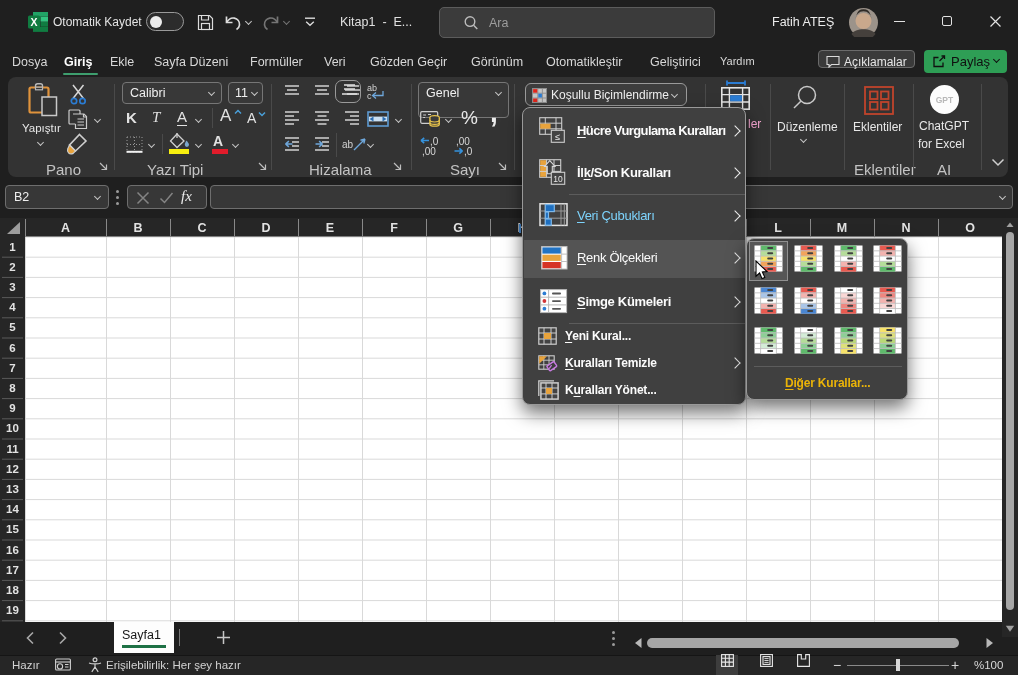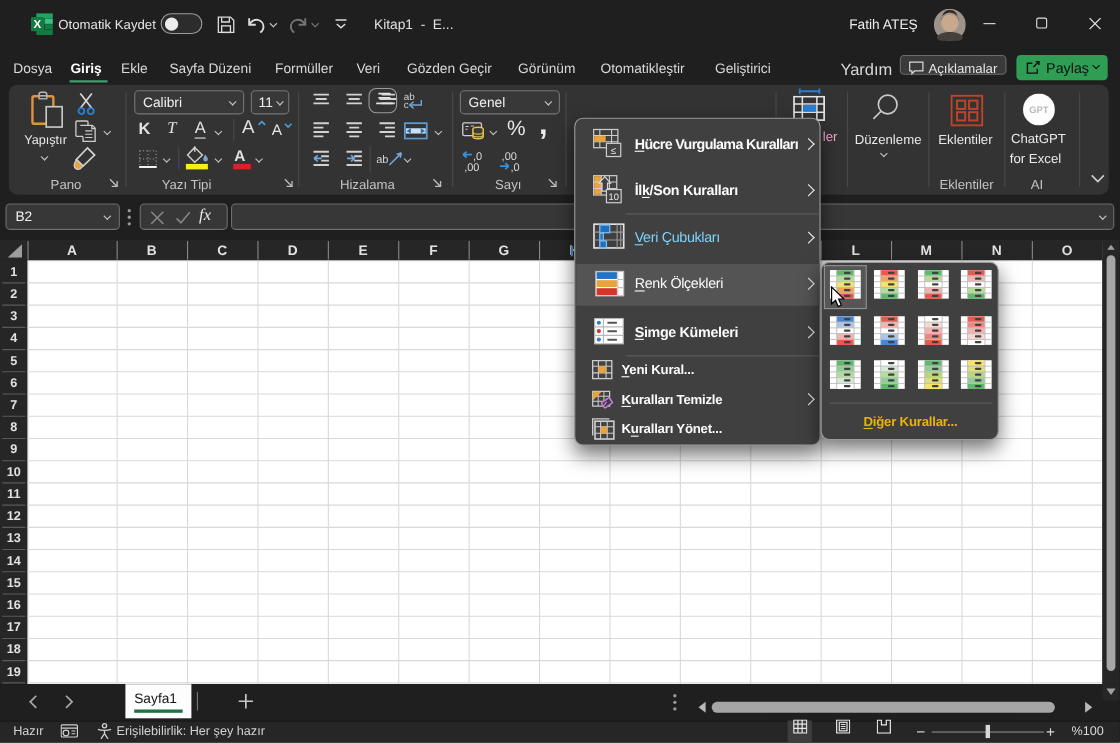--- a/index.html
+++ b/index.html
@@ -3,21 +3,21 @@
 <style>
 *{margin:0;padding:0;box-sizing:border-box}
 html,body{width:1018px;height:675px;overflow:hidden;background:#1f1f1f;
  font-family:"Liberation Sans",sans-serif;-webkit-font-smoothing:antialiased}
 #app{position:relative;width:1018px;height:675px;background:#1f1f1f;overflow:hidden}
 .a{position:absolute}
 .txt{color:#d8d8d8;font-size:12px;white-space:nowrap}
 .chevsm{width:5px;height:5px;border-right:1.3px solid #c4c4c4;border-bottom:1.3px solid #c4c4c4;transform:rotate(45deg)}
 .sub{width:8px;height:8px;border-right:1.4px solid #ececec;border-top:1.4px solid #ececec;transform:rotate(45deg)}
 .vsep{width:1px;background:#4a4a4a}
-.glabel{color:#c3c3c3;font-size:12px;white-space:nowrap}
+.glabel{color:#c3c3c3;font-size:15px;white-space:nowrap}
 u{text-decoration-thickness:1px;text-underline-offset:2px}
 </style></head>
 <body>
 <div id="app">
 
 <div class="a" style="left:0;top:0;width:1018px;height:45px;background:#1f1f1f"></div>
 
 <svg class="a" style="left:28px;top:12px" width="21" height="20" viewBox="0 0 21 20">
  <rect x="5" y="0" width="15" height="4.7" fill="#21a366"></rect>
  <rect x="5" y="4.9" width="7.4" height="4.8" fill="#107c41"></rect>
@@ -51,20 +51,27 @@
  <path d="M15.3 8.3 C13.5 5.2 10.5 3.6 7.7 4.1 C4.4 4.7 2.2 7.6 2.5 11 C2.7 13 3.8 14.6 5.5 15.6"></path>
 </svg>
 <div class="a chevsm" style="left:284px;top:19px;border-color:#757575"></div>
 
 <svg class="a" style="left:304px;top:17px" width="12" height="10" viewBox="0 0 12 10" fill="none" stroke="#dcdcdc" stroke-width="1.4">
  <path d="M1 1.2 H11"></path>
       <path d="M2.2 4.8 L6 8.2 L9.8 4.8"></path>
 </svg>
 <div class="a txt" style="left:340px;top:15px;font-size:12.5px;color:#e0e0e0">Kitap1&nbsp; -&nbsp; E...</div>
 
+<div class="a" style="left:439px;top:7px;width:276px;height:31px;background:#3b3b3b;border:1px solid #5c5c5c;border-radius:5px">
+ <svg class="a" style="left:23px;top:7px" width="16" height="16" viewBox="0 0 16 16" fill="none" stroke="#bdbdbd" stroke-width="1.4">
+  <circle cx="7" cy="6.6" r="4.8"></circle>
+        <path d="M10.6 10.2 L14.3 13.9"></path>
+ </svg>
+ <div class="a" style="left:49px;top:8px;font-size:12.5px;color:#9d9d9d">Ara</div>
+</div>
 <div class="a txt" style="left:772px;top:15px;font-size:12.5px;color:#ececec">Fatih ATEŞ</div>
 
 <svg class="a" style="left:849px;top:8px" width="29" height="29" viewBox="0 0 29 29">
  <circle cx="14.5" cy="14.5" r="14.5" fill="#9c938a"></circle>
  <circle cx="14.5" cy="13" r="8" fill="#c9a88c"></circle>
  <path d="M2.5 26 C5.5 19.5 23.5 19.5 26.5 26 A14.5 14.5 0 0 1 2.5 26 Z" fill="#45403c"></path>
  <path d="M6.3 11.5 a8.2 8.2 0 0 1 16.4 0 l-1.4 -5 a7 7 0 0 0-13.6 0 Z" fill="#2f2a26"></path>
 </svg>
 
 <div class="a" style="left:894px;top:21px;width:11px;height:1.4px;background:#e2e2e2"></div>
@@ -77,21 +84,21 @@
 <div class="a txt" style="left:64px;top:55px;font-size:12.5px;color:#fff;font-weight:bold">Giriş</div>
 <div class="a" style="left:63px;top:72.5px;width:35px;height:2.4px;background:#3e9e6e;border-radius:1px"></div>
 <div class="a txt" style="left:110px;top:55px;font-size:12.5px">Ekle</div>
 <div class="a txt" style="left:154px;top:55px;font-size:12.5px">Sayfa Düzeni</div>
 <div class="a txt" style="left:250px;top:55px;font-size:12.5px">Formüller</div>
 <div class="a txt" style="left:324px;top:55px;font-size:12.5px">Veri</div>
 <div class="a txt" style="left:370px;top:55px;font-size:12.5px">Gözden Geçir</div>
 <div class="a txt" style="left:471px;top:55px;font-size:12.5px">Görünüm</div>
 <div class="a txt" style="left:546px;top:55px;font-size:12.5px">Otomatikleştir</div>
 <div class="a txt" style="left:650px;top:55px;font-size:12.5px">Geliştirici</div>
-<div class="a txt" style="left:764px;top:55px;font-size:15px">Yardım</div>
+<div class="a txt" style="left:720px;top:55px;font-size:11px">Yardım</div>
 
 <div class="a" style="left:818px;top:50px;width:97px;height:18px;background:#3a3a3a;border:1px solid #6b6b6b;border-radius:4px">
  <svg class="a" style="left:7px;top:4px" width="14" height="13" viewBox="0 0 14 13" fill="none" stroke="#dadada" stroke-width="1.1">
   <path d="M1 1.5 H13 V9.5 H5.5 L3 12 V9.5 H1 Z"></path>
  </svg>
  <div class="a" style="left:25px;top:4px;font-size:12px;color:#e6e6e6;white-space:nowrap">Açıklamalar</div>
 </div>
 
 <div class="a" style="left:924px;top:50px;width:83px;height:23px;background:#2e9e55;border-radius:4px">
  <svg class="a" style="left:8px;top:4px" width="15" height="15" viewBox="0 0 15 15" fill="none" stroke="#101010" stroke-width="1.3">
@@ -223,21 +230,21 @@
  <path d="M12 14 L23 3 M23 3 L18.5 4.2 M23 3 L21.8 7.5" stroke="#6fa8dc" stroke-width="1.4" fill="none"></path>
 </svg>
 <div class="a vsep" style="left:336px;top:133px;height:24px"></div>
 <div class="a chevsm" style="left:368px;top:142px"></div>
 <div class="a glabel" style="left:309px;top:161px">Hizalama</div>
 <svg class="a" style="left:392px;top:161px" width="11" height="11" viewBox="0 0 11 11" fill="none" stroke="#bdbdbd" stroke-width="1.2">
       <path d="M2 2 L8.5 8.5 M8.5 3.5 V8.5 H3.5"></path>
     </svg>
 <div class="a vsep" style="left:411px;top:84px;height:86px"></div>
 
-<div class="a" style="left:418px;top:82px;width:91px;height:22px;background:#383838;border:1px solid #767676;border-radius:4px">
+<div class="a" style="left:418px;top:82px;width:91px;height:36px;background:#383838;border:1px solid #767676;border-radius:4px">
  <div class="a" style="left:7px;top:3px;font-size:12.5px;color:#f0f0f0">Genel</div>
  <div class="a chevsm" style="left:77px;top:7px"></div>
 </div>
 
 <svg class="a" style="left:420px;top:111px" width="26" height="18" viewBox="0 0 26 18">
  <rect x="0.7" y="0.7" width="17" height="11.6" rx="1.2" fill="none" stroke="#cfcfcf" stroke-width="1.2"></rect>
  <path d="M3.2 4 H6 M3.2 6.5 H5 M8 3.5 H11" stroke="#cfcfcf" stroke-width="1"></path>
  <ellipse cx="14.6" cy="6.6" rx="4.7" ry="1.9" fill="#3a3a3a" stroke="#e8c34a" stroke-width="1.3"></ellipse>
  <path d="M9.9 6.6 V13.2 c0 1.1 2.1 2 4.7 2 s4.7 -0.9 4.7 -2 V6.6" fill="#3a3a3a" stroke="#e8c34a" stroke-width="1.3"></path>
  <path d="M9.9 9 c0 2.6 9.4 2.6 9.4 0 M9.9 11.4 c0 2.6 9.4 2.6 9.4 0" fill="none" stroke="#e8c34a" stroke-width="1.1"></path>
@@ -255,20 +262,31 @@
  <text x="3" y="9" fill="#d8d8d8" font-size="10" font-family="Liberation Sans">,00</text>
  <path d="M1.5 15 H9.5 M9.5 15 L6.3 12.3 M9.5 15 L6.3 17.7" stroke="#3592dd" stroke-width="1.6" fill="none"></path>
  <text x="11" y="19" fill="#d8d8d8" font-size="10" font-family="Liberation Sans">,0</text>
 </svg>
 <div class="a glabel" style="left:450px;top:161px">Sayı</div>
 <svg class="a" style="left:497px;top:161px" width="11" height="11" viewBox="0 0 11 11" fill="none" stroke="#bdbdbd" stroke-width="1.2">
       <path d="M2 2 L8.5 8.5 M8.5 3.5 V8.5 H3.5"></path>
     </svg>
 <div class="a vsep" style="left:514px;top:84px;height:86px"></div>
 
+<div class="a" style="left:525px;top:83px;width:162px;height:23px;background:#3d3d3d;border:1px solid #9a9a9a;border-radius:6px">
+ <svg class="a" style="left:6px;top:4px" width="15" height="15" viewBox="0 0 15 15">
+  <rect x="0.5" y="0.5" width="14" height="14" fill="#c6c6c6" stroke="#8d8d8d" stroke-width="1"></rect>
+  <path d="M5.8 0.5 V14.5 M10.4 0.5 V14.5 M0.5 5.2 H14.5 M0.5 10 H14.5" stroke="#8d8d8d" stroke-width="0.9"></path>
+  <rect x="1.1" y="1.1" width="4.2" height="3.6" fill="#e1251b"></rect>
+  <rect x="1.1" y="10.5" width="4.2" height="3.5" fill="#e1251b"></rect>
+  <rect x="6.3" y="5.7" width="3.6" height="3.8" fill="#2b7cd3"></rect>
+ </svg>
+ <div class="a" style="left:25px;top:4px;font-size:12px;color:#efefef;white-space:nowrap">Koşullu Biçimlendirme</div>
+ <div class="a chevsm" style="left:146px;top:8px"></div>
+</div>
 <div class="a vsep" style="left:705px;top:84px;height:86px"></div>
 
 <svg class="a" style="left:726px;top:80px" width="20" height="6" viewBox="0 0 20 6">
  <path d="M1 3 H19 M1 0.5 V5.5 M19 0.5 V5.5" stroke="#2b7cd3" stroke-width="1.8" fill="none"></path>
 </svg>
 <svg class="a" style="left:721px;top:87px" width="29" height="23" viewBox="0 0 29 23">
  <rect x="0.8" y="0.8" width="27.4" height="21.4" fill="none" stroke="#e4e4e4" stroke-width="1.6"></rect>
  <path d="M0.8 7.6 H28.2 M0.8 15 H28.2 M8.4 0.8 V22.2 M21.6 0.8 V22.2" stroke="#e4e4e4" stroke-width="1.4"></path>
  <rect x="9.1" y="8.3" width="11.8" height="6" fill="#2b7cd3"></rect>
 </svg>

